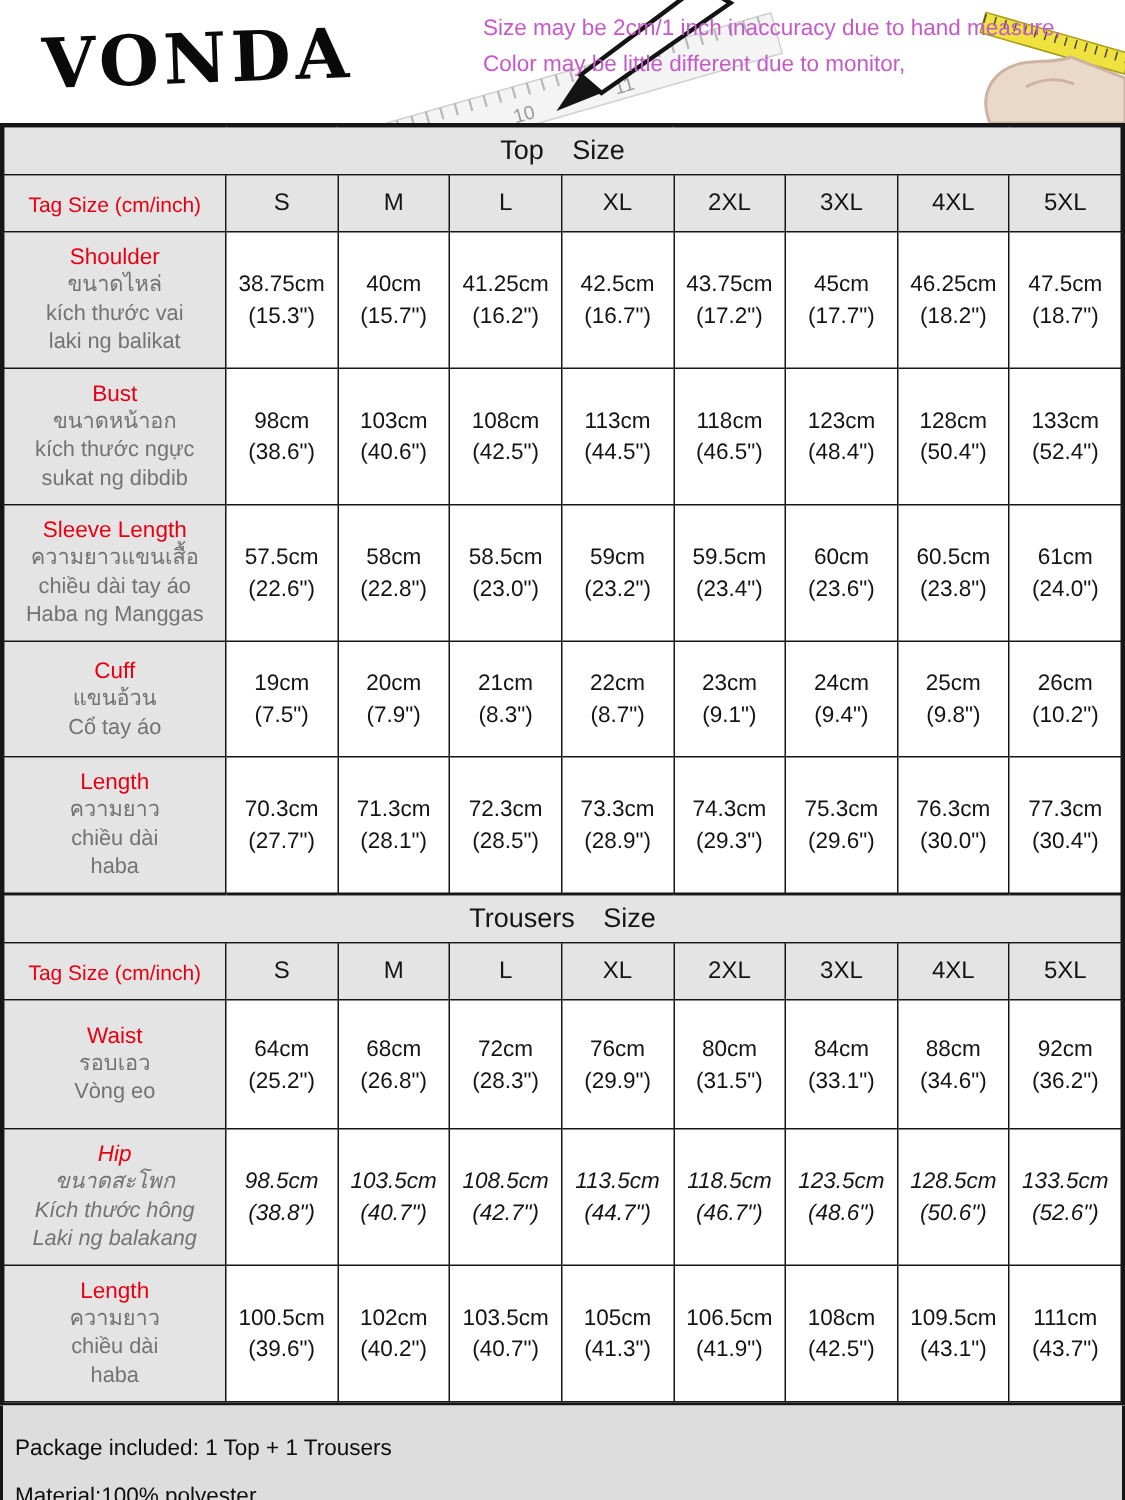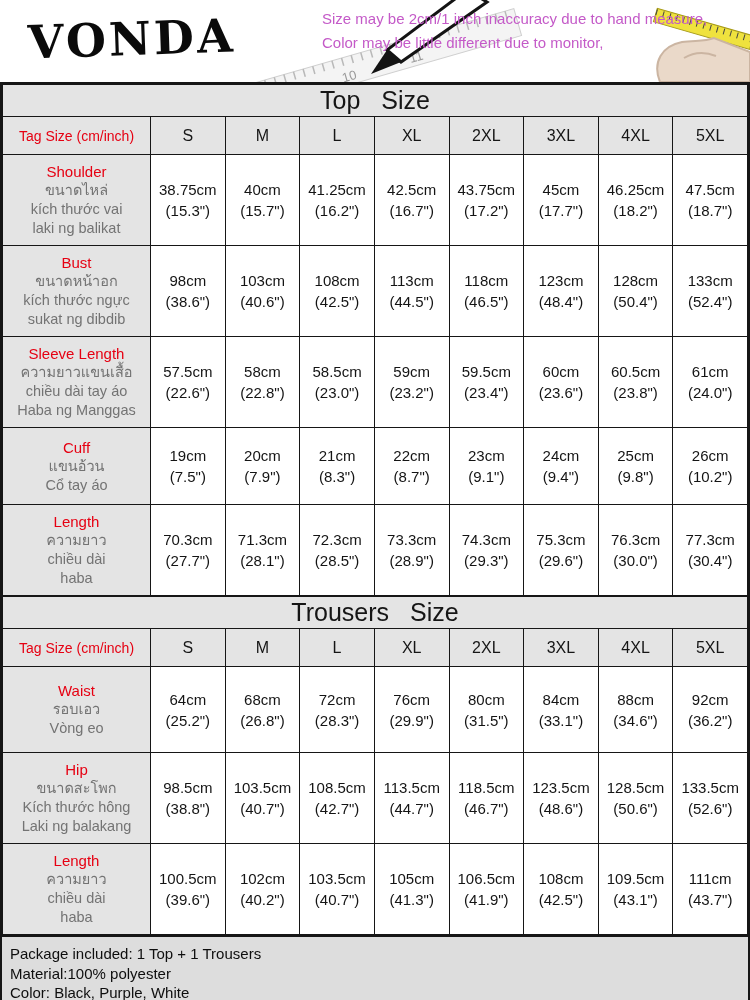--- a/index.html
+++ b/index.html
@@ -28,41 +28,41 @@
   .tables-wrap { border:2px solid var(--border-dark,#161616); background:#fff; }
   table.size-table { width:746px; border-collapse:collapse; table-layout:fixed; }
   table.size-table + table.size-table { border-top:1px solid var(--border-dark,#161616); }
   .size-table td {
     border:1px solid var(--border-dark,#161616);
     text-align:center; vertical-align:middle; overflow:hidden;
   }
   .col-label { width:148px; }
   .title-cell {
     height:32px; background:var(--cell-gray,#e4e4e4);
-    font-size:25px; word-spacing:14px; color:#151515;
+    font-size:18px; word-spacing:14px; color:#151515;
   }
   .header-row td { height:38px; background:var(--cell-gray,#e4e4e4); }
   .corner-cell { color:var(--accent-red,#e60012); font-size:14px; }
   .size-head { font-size:16px; color:#151515; }
   .label-cell {
     background:var(--cell-gray,#e4e4e4);
     font-size:14.5px; line-height:19px; padding:7px 2px;
   }
   .label-en { color:var(--accent-red,#e60012); font-size:15px; }
   .label-tr { color:#737373; }
   .value-cell { background:#fff; }
   .val-cm, .val-in { font-size:15px; line-height:21px; color:#141414; }
 
   
   .footer {
     flex:1; background:var(--footer-gray,#dddddd);
     border:2px solid var(--border-dark,#161616); border-top:none;
     padding:7px 8px 0 8px;
   }
-  .footer-line { font-size:15px; line-height:19.5px; color:#0e0e0e; }
+  .footer-line { font-size:15px; line-height:19.5px; color:#0e0e0e;margin-top:12px; }
 </style>
 </head>
 <body>
 
 <div class="page">
 
   <div class="banner">
     <svg class="pencil-graphic" width="310" height="82" viewBox="0 0 310 82" aria-hidden="true">
       <g transform="rotate(-16 150 70)">
         <rect x="-40" y="52" width="350" height="28" fill="#f4f4f4" stroke="#cfcfcf"></rect>
@@ -380,21 +380,21 @@
             </td>
             <td class="value-cell">
               <div class="val-cm">88cm</div>
               <div class="val-in">(34.6")</div>
             </td>
             <td class="value-cell">
               <div class="val-cm">92cm</div>
               <div class="val-in">(36.2")</div>
             </td>
           </tr>
-          <tr style="height: 82px;">
+          <tr style="height: 82px; font-style: italic;">
             <td class="label-cell">
               <div class="label-en">Hip</div>
               <div class="label-tr">ขนาดสะโพก</div>
               <div class="label-tr">Kích thước hông</div>
               <div class="label-tr">Laki ng balakang</div>
             </td>
             <td class="value-cell">
               <div class="val-cm">98.5cm</div>
               <div class="val-in">(38.8")</div>
             </td>

